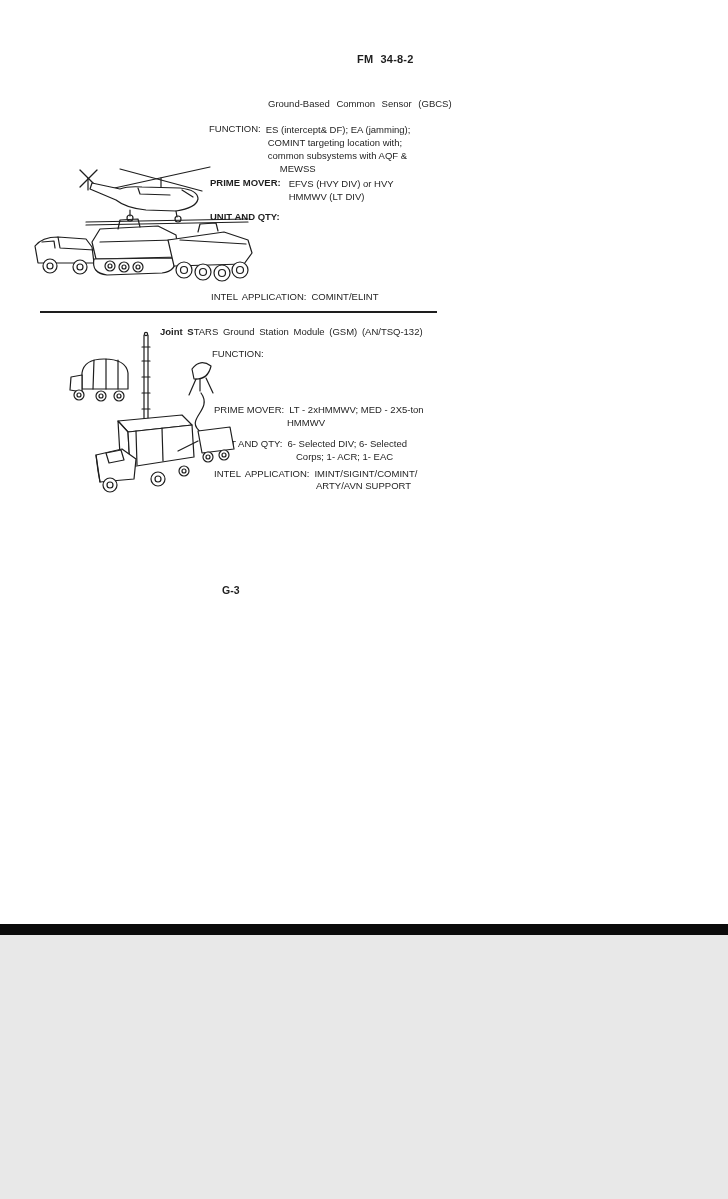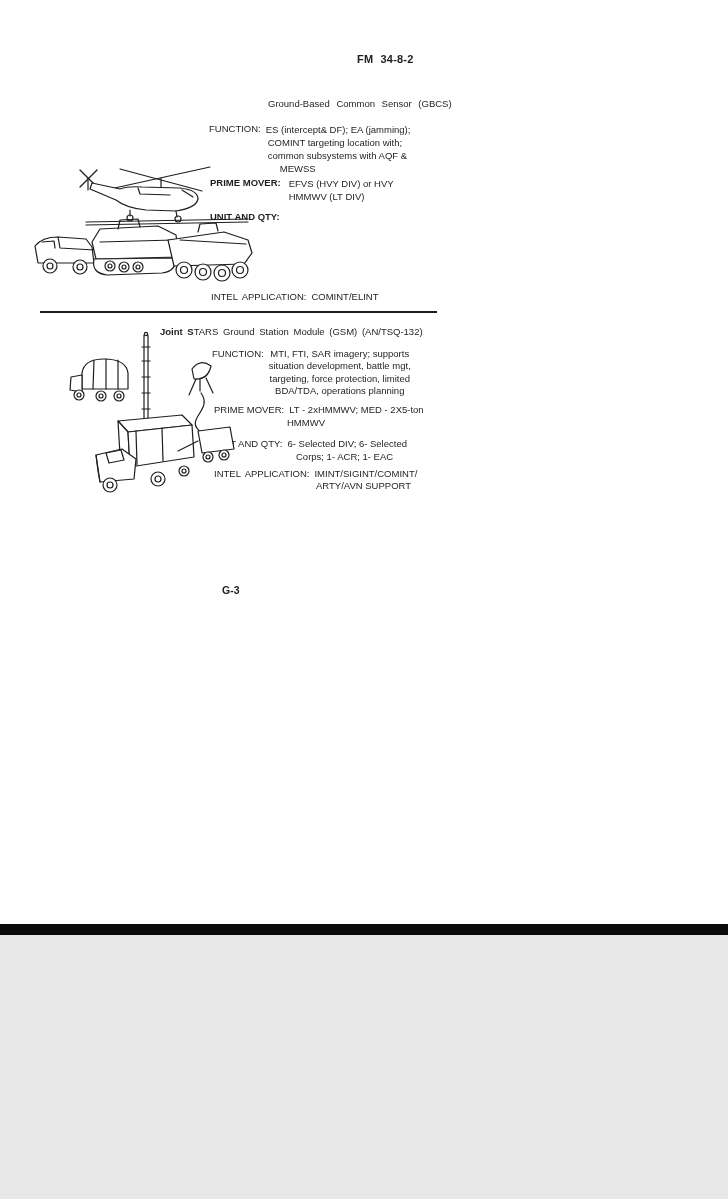--- a/index.html
+++ b/index.html
@@ -123,26 +123,20 @@
   </div>
 
   <div class="divider" style="left:40px; top:311px; width:397px; height:2px;"></div>
 
   <div class="t ws2" style="left:160px; top:326px;">
     <span class="b">Joint S</span><span>TARS Ground Station Module (GSM) (AN/TSQ-132)</span>
   </div>
 
   <div class="row" style="left:212px; top:348px;">
     <span class="lbl gap5">FUNCTION:</span>
-    <span class="col lh12 ctr">
-      <span>MTI, FTI, SAR imagery; supports</span>
-      <span>situation development, battle mgt,</span>
-      <span>targeting, force protection, limited</span>
-      <span>BDA/TDA, operations planning</span>
-    </span>
   </div>
 
   <div class="row" style="left:214px; top:404px;">
     <span class="lbl gap5">PRIME MOVER:</span>
     <span>LT - 2xHMMWV; MED - 2X5-ton</span>
   </div>
   <div class="t" style="left:287px; top:417px;">HMMWV</div>
 
   <div class="row" style="left:214px; top:438px;">
     <span class="lbl gap5">UNIT AND QTY:</span>

